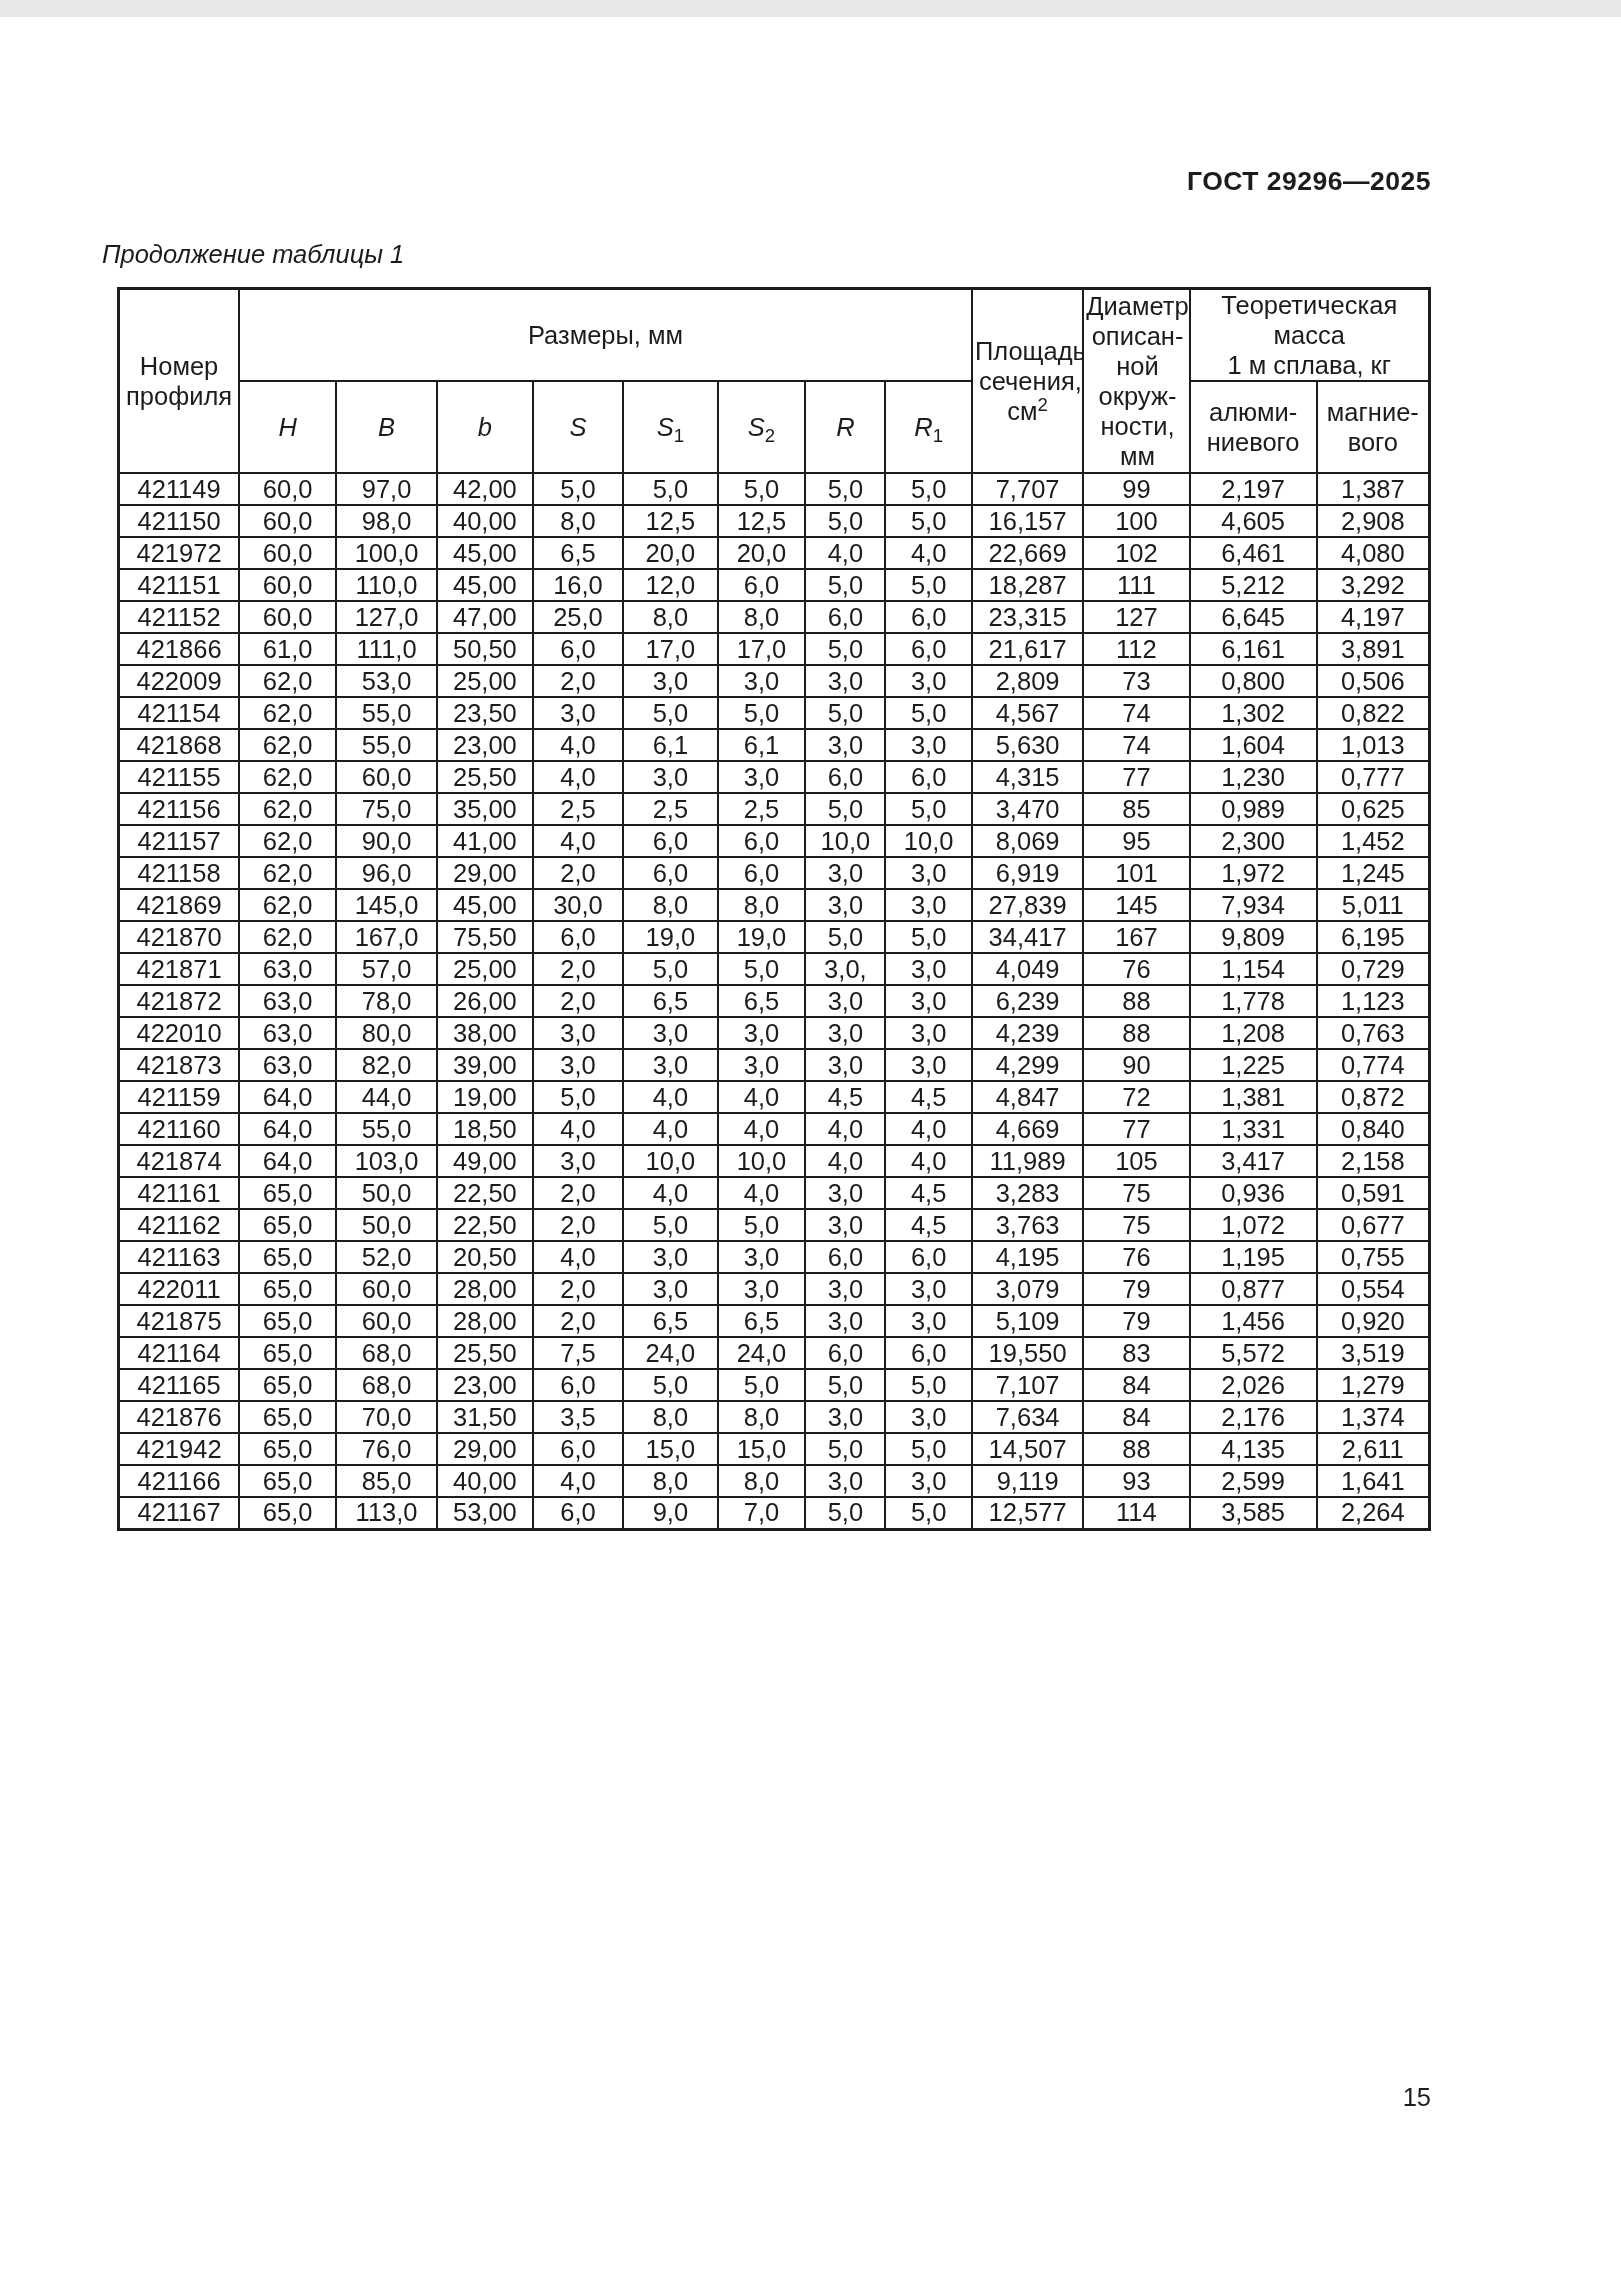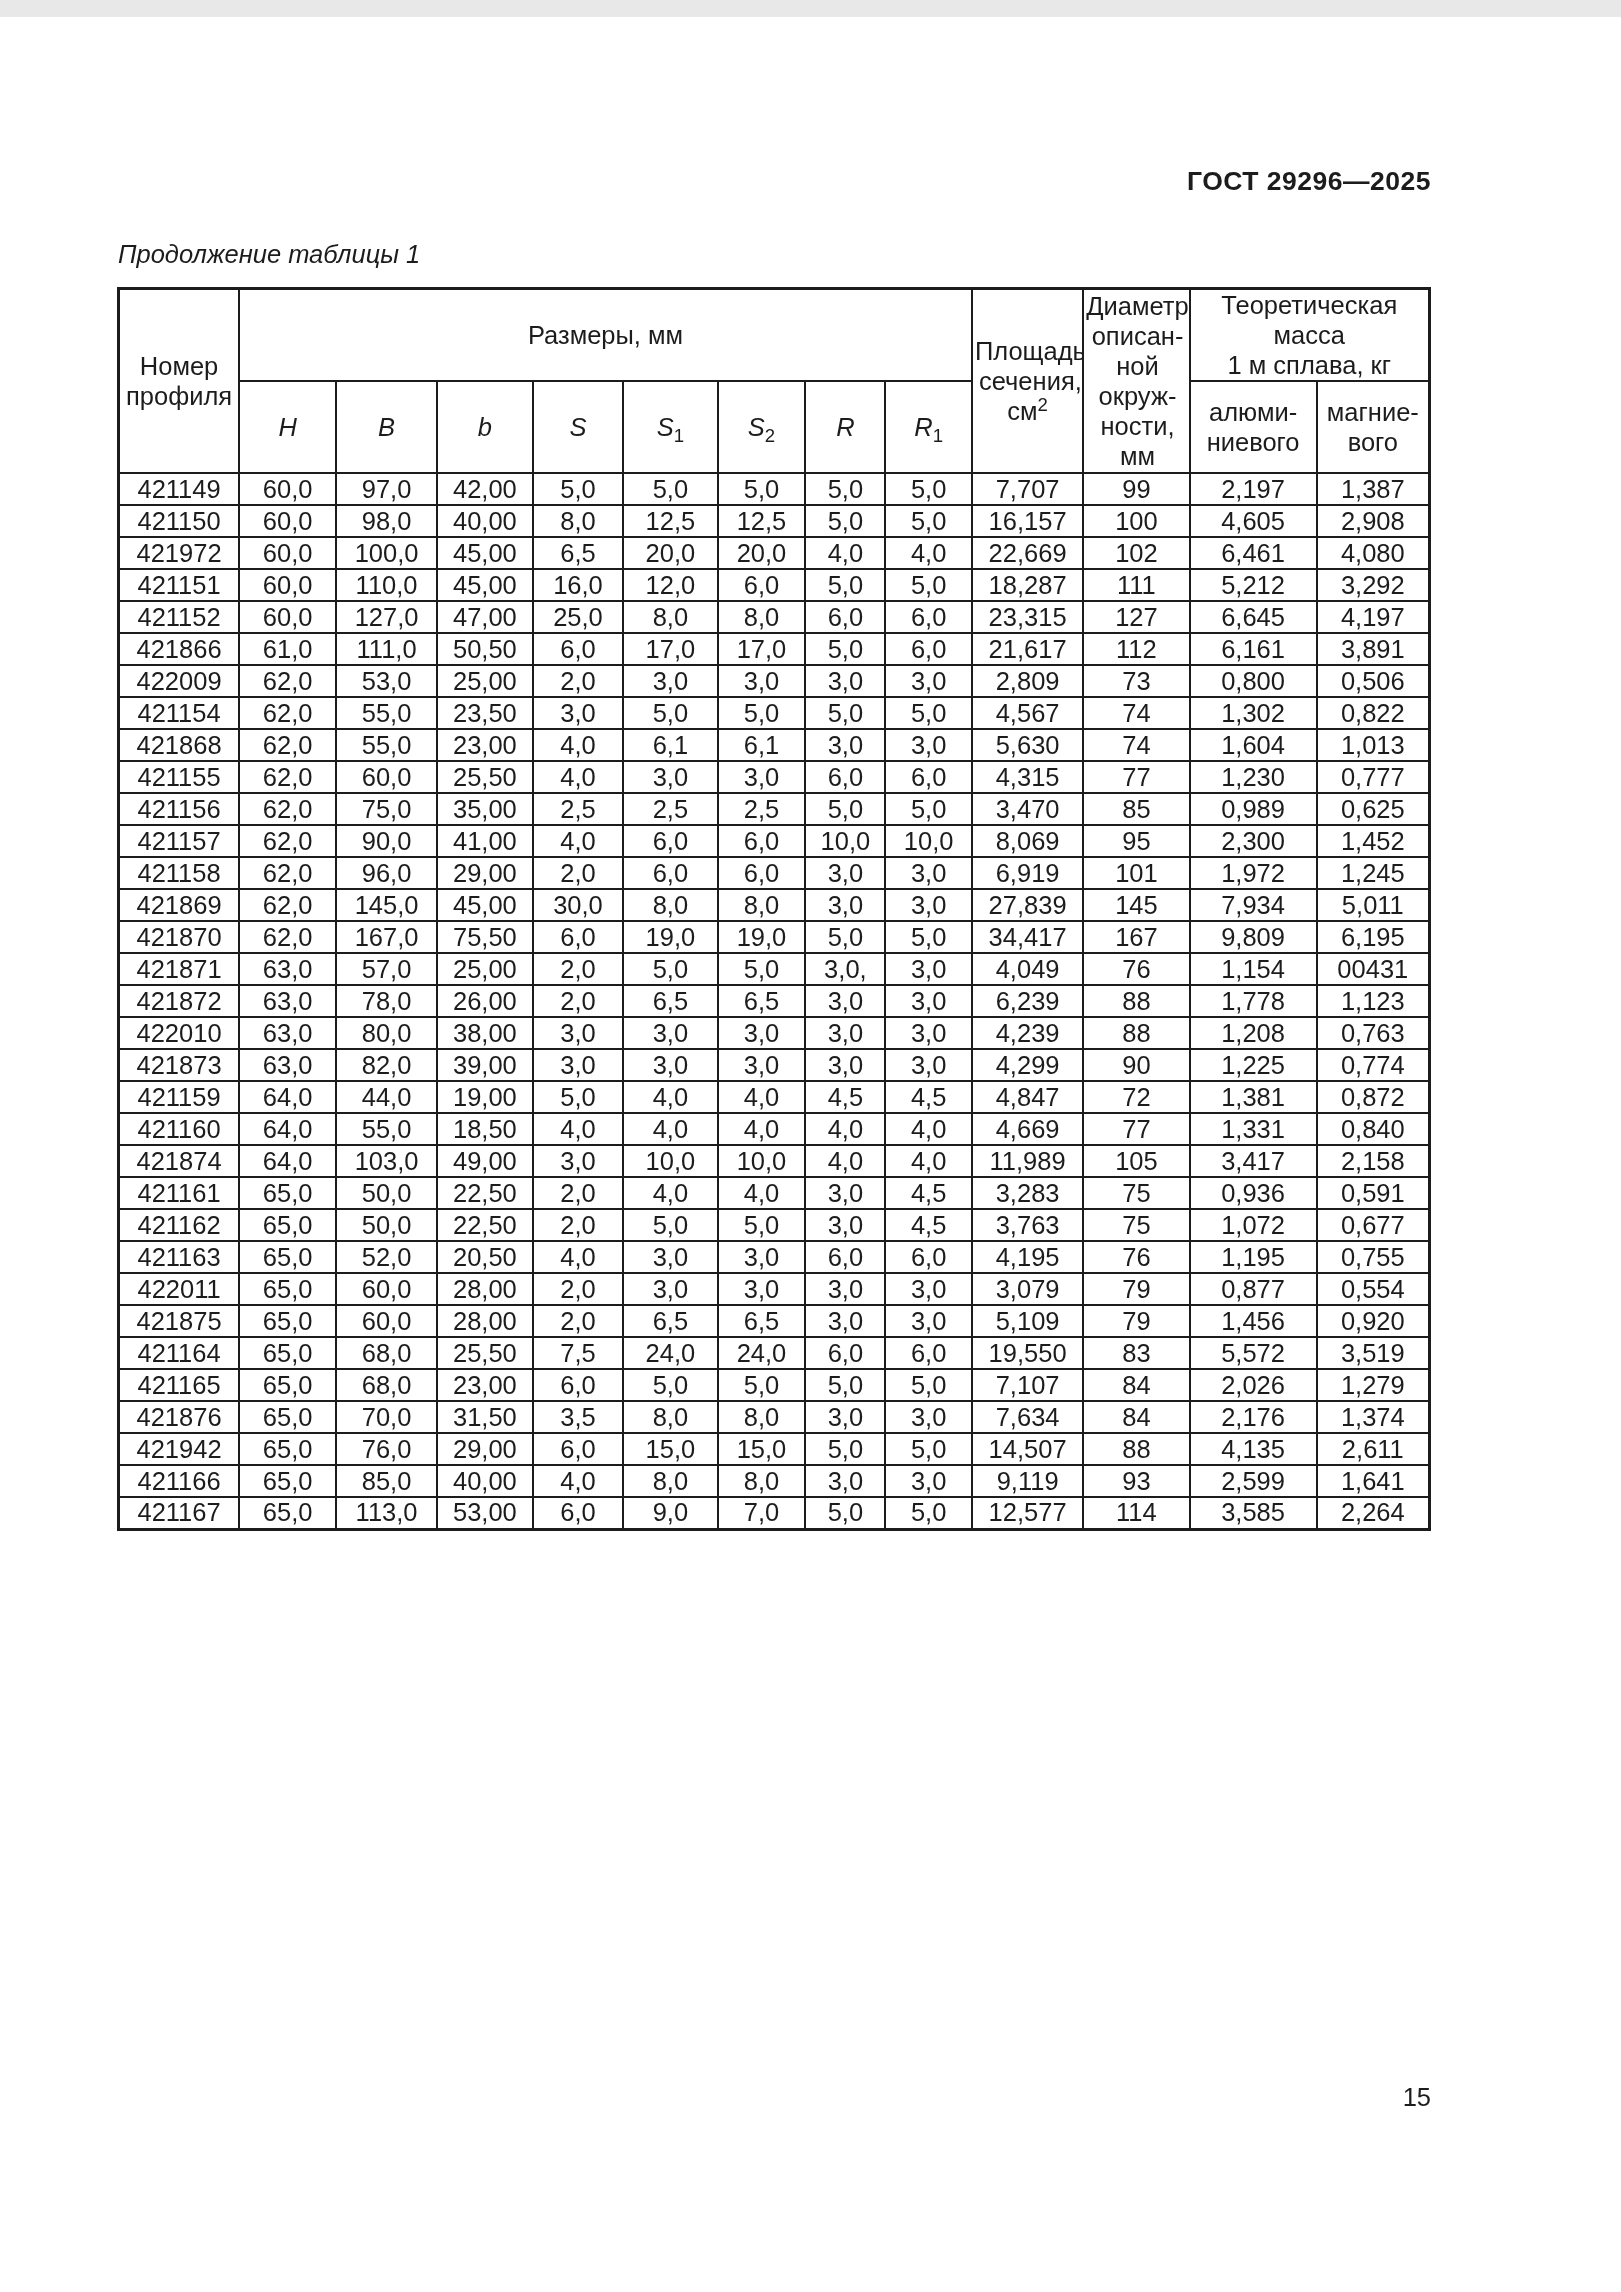--- a/index.html
+++ b/index.html
@@ -19,21 +19,21 @@
     left: 117px;
     width: 1314px;
     text-align: right;
     font-size: 26.5px;
     font-weight: bold;
     letter-spacing: 0.5px;
   }
   .caption {
     position: absolute;
     top: 223px;
-    left: 118px;
+    left: 102px;
     font-size: 25.5px;
     font-style: italic;
   }
   .table-wrap {
     position: absolute;
     top: 270px;
     left: 117px;
   }
   table {
     border-collapse: collapse;
@@ -360,21 +360,21 @@
             <td>57,0</td>
             <td>25,00</td>
             <td>2,0</td>
             <td>5,0</td>
             <td>5,0</td>
             <td>3,0,</td>
             <td>3,0</td>
             <td>4,049</td>
             <td>76</td>
             <td>1,154</td>
-            <td>00431</td>
+            <td>0,729</td>
           </tr>
           <tr>
             <td>421872</td>
             <td>63,0</td>
             <td>78,0</td>
             <td>26,00</td>
             <td>2,0</td>
             <td>6,5</td>
             <td>6,5</td>
             <td>3,0</td>

